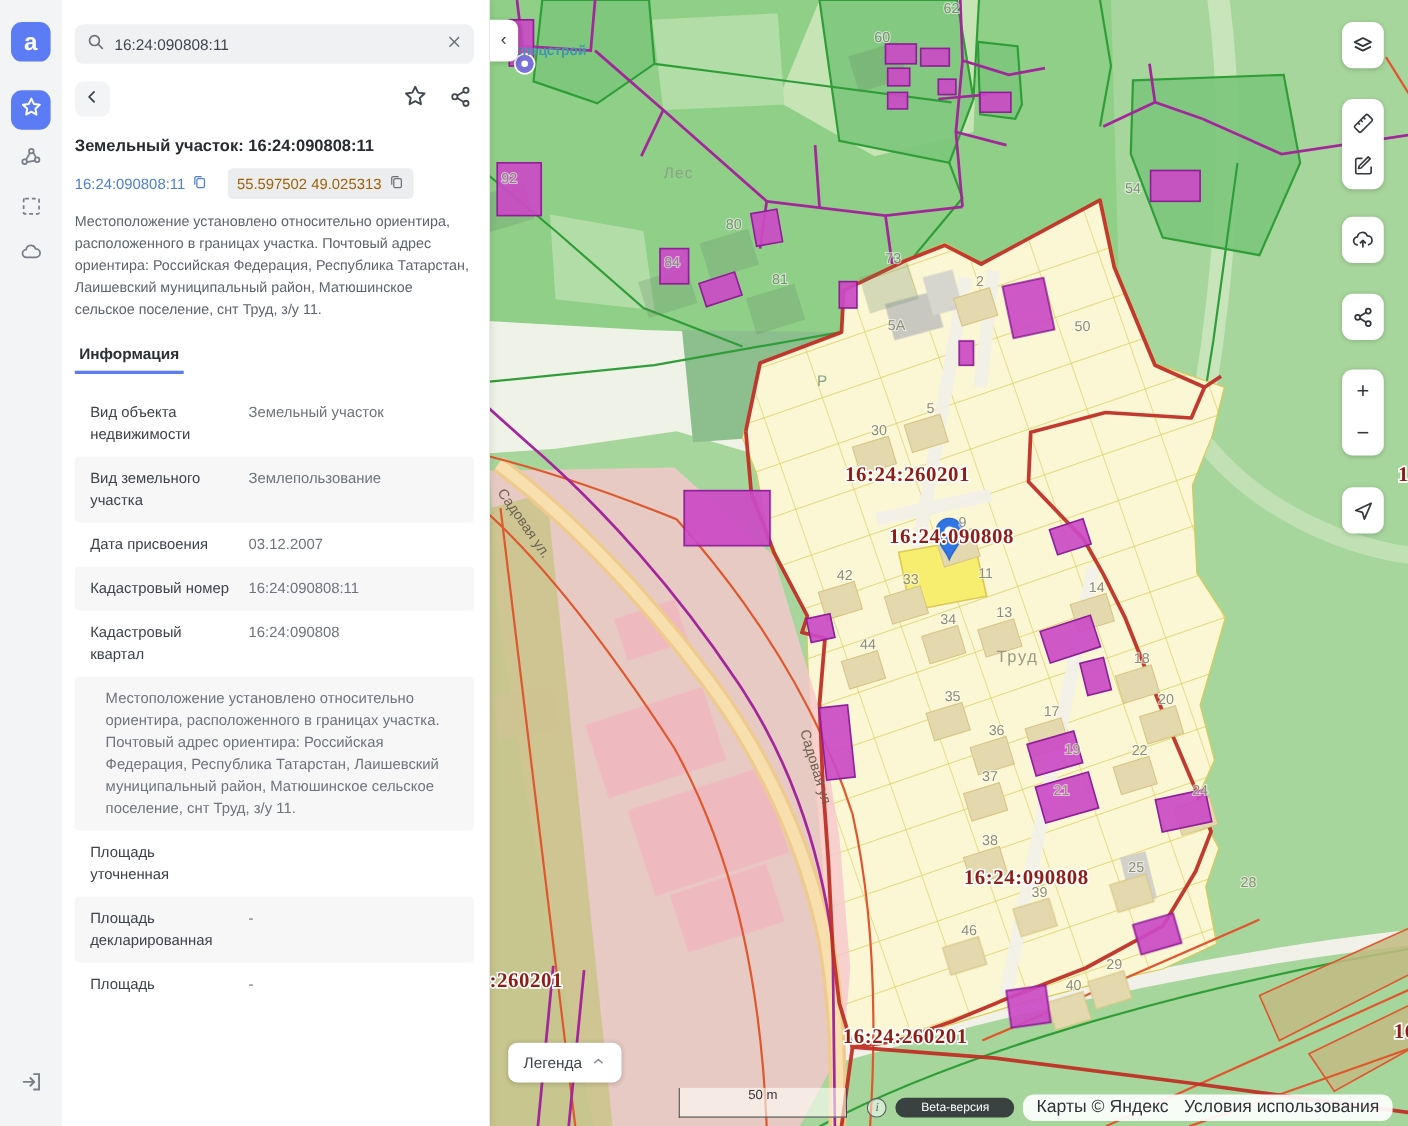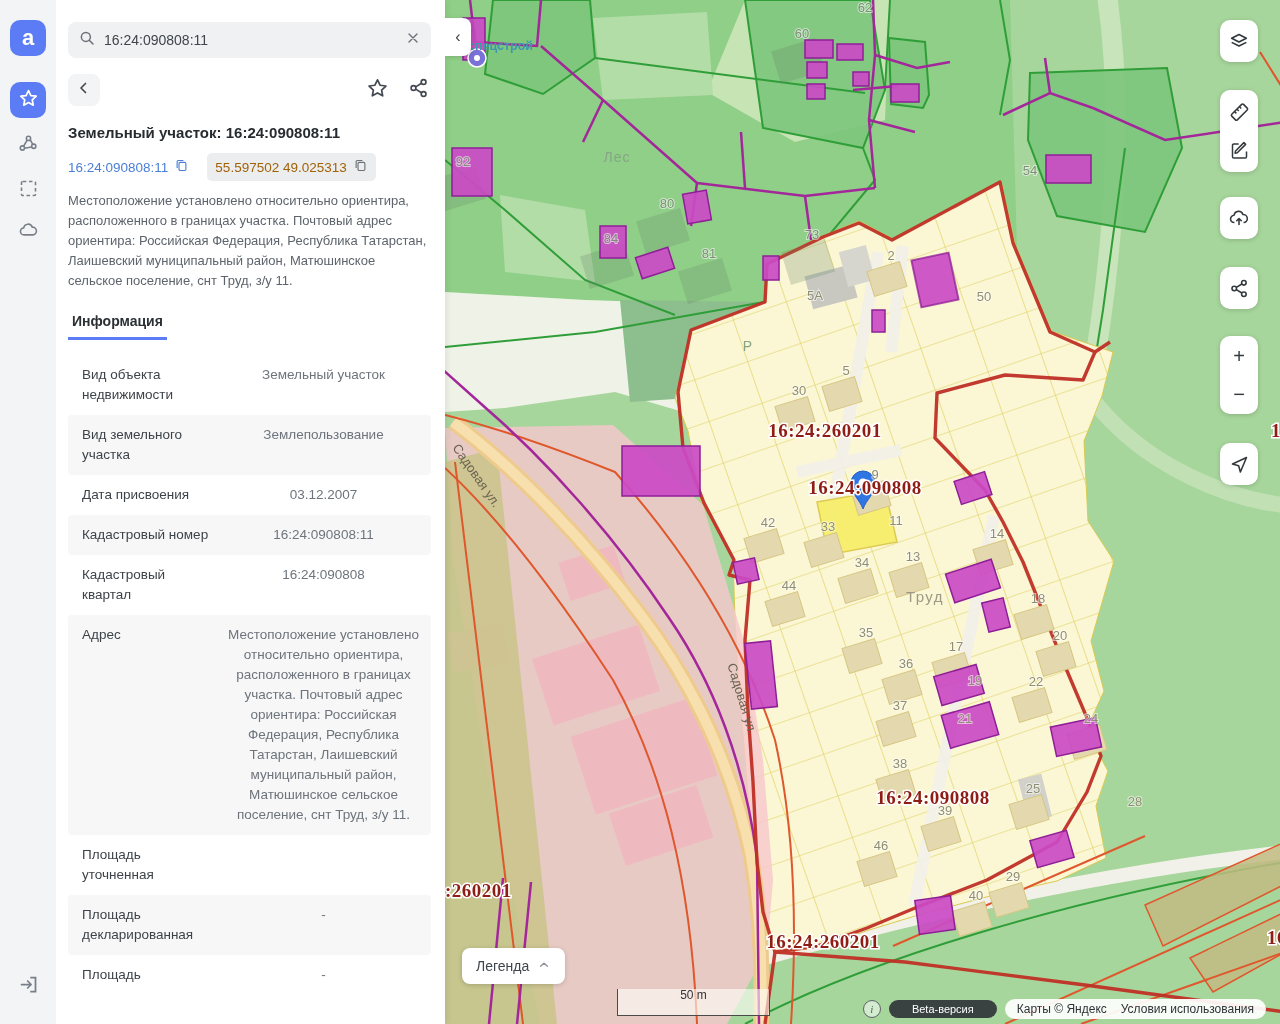--- a/index.html
+++ b/index.html
@@ -37,21 +37,21 @@
   .chip.link { color:#4b7fd6; padding-left:0; }
   .chip.plain { background:#ecedef; color:#a16207; }
   .desc { margin-top:10px; font-size:13px; line-height:20px; color:#5d646c; }
   .tabs { margin-top:16px; border-bottom:1px solid transparent; }
   .tab { display:inline-block; font-size:14px; font-weight:bold; color:#2b3034;
     padding:6px 4px 8px 4px; border-bottom:3px solid #5b7cf5; }
   .itable { margin-top:14px; }
   .irow { display:flex; padding:10px 10px 10px 14px; font-size:13.5px; line-height:20px; }
   .irow:nth-child(even) { background:#f7f7f8; border-radius:4px; }
   .irow .lbl { width:130px; flex:none; color:#3d434a; }
-  .irow .val { flex:1; padding-left:14px; color:#6d747b;text-align:center; }
+  .irow .val { flex:1; padding-left:14px; color:#6d747b; }
 
   
   .map { position:relative; flex:1; height:100%; background:#a7d69c; overflow:hidden; }
   .map svg.world { position:absolute; left:0; top:0; }
   text { user-select:none; }
   .ql { font-family:"Liberation Serif", serif; font-weight:bold; font-size:19px; fill:#8e1d15;
     paint-order:stroke; stroke:#ffffff; stroke-width:3px; letter-spacing:.5px; }
   .pn { font-size:13px; fill:#8f8d72; paint-order:stroke; stroke:rgba(255,255,255,.55); stroke-width:2px; }
   .pnf { fill:#7d8d76; }
   .street { font-size:13px; fill:#6b6352; }
@@ -75,21 +75,21 @@
     background:rgba(255,255,250,.6); border-left:1.5px solid #4a4a4a; border-right:1.5px solid #4a4a4a;
     border-bottom:1.5px solid #4a4a4a; font-size:12px; color:#333; text-align:center;
     line-height:12px; z-index:6; }
   .attr { position:absolute; right:14px; bottom:5px; display:flex; align-items:center; gap:8px; z-index:6; }
   .info-circ { width:18px; height:18px; border-radius:50%; border:1.5px solid #5c6167;
     color:#5c6167; font-size:11px; display:flex; align-items:center; justify-content:center;
     background:rgba(255,255,255,.5); font-family:"Liberation Serif",serif; font-style:italic; }
   .beta-pill { background:rgba(42,46,51,.88); color:#fff; font-size:11px; border-radius:10px;
     padding:3px 23px; }
   .ymap-pill { background:rgba(255,255,255,.92); border-radius:10px; padding:3px 12px;
-    font-size:12px; color:#2f3337; display:flex; gap:14px; }
+    font-size:16px; color:#2f3337; display:flex; gap:14px; }
 </style>
 </head>
 <body>
 
 <div class="app">
 
   <div class="rail">
     <div class="logo">a</div>
     <div class="rail-btn active" style="top:82px">
       <span>
@@ -220,21 +220,20 @@
         </div>
         <div class="irow">
           <div class="lbl">Кадастровый номер</div>
           <div class="val">16:24:090808:11</div>
         </div>
         <div class="irow">
           <div class="lbl">Кадастровый квартал</div>
           <div class="val">16:24:090808</div>
         </div>
         <div class="irow">
-          <div class="lbl">Адрес</div>
           <div class="val">Местоположение установлено относительно ориентира, расположенного в границах участка. Почтовый адрес ориентира: Российская Федерация, Республика Татарстан, Лаишевский муниципальный район, Матюшинское сельское поселение, снт Труд, з/у 11.</div>
         </div>
         <div class="irow">
           <div class="lbl">Площадь уточненная</div>
         </div>
         <div class="irow">
           <div class="lbl">Площадь декларированная</div>
           <div class="val">-</div>
         </div>
         <div class="irow">

